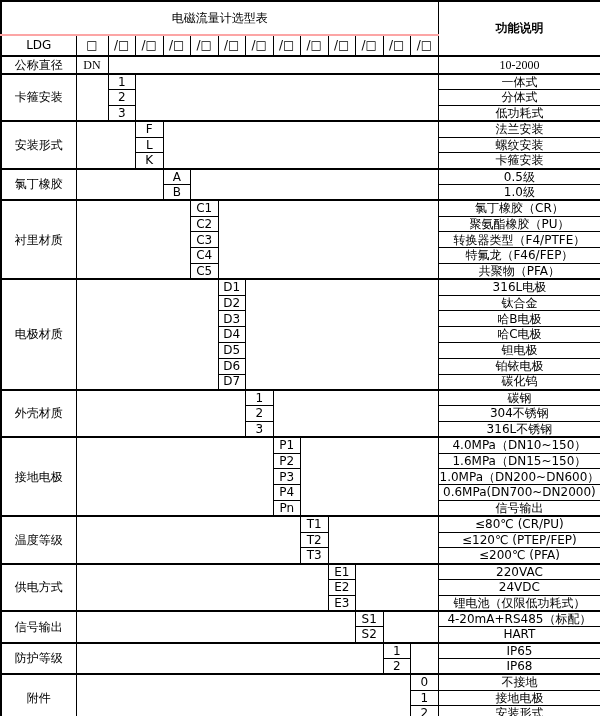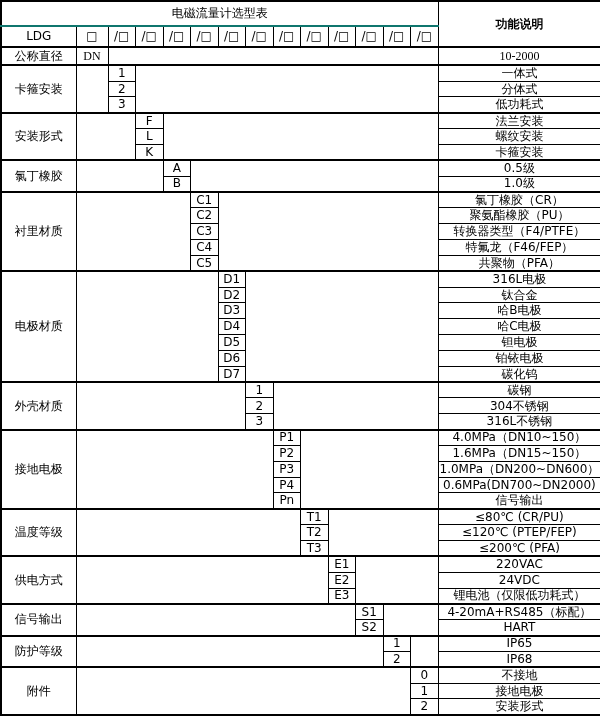--- a/index.html
+++ b/index.html
@@ -24,25 +24,25 @@
     padding: 0;
     margin: 0;
     line-height: 1.05;
     text-align: center;
     vertical-align: middle;
     overflow: hidden;
     white-space: nowrap;
     font-size: 12px;
   }
   tr.blk td { border-top: 2px solid #000; }          
-  tr.r-title { height: 25px; padding-left: 25px; }
+  tr.r-title { height: 34px; padding-left: 25px; }
   tr.r-ldg   { height: 21px; }
   tr.r-opt   { height: 15.8px; }
   tr.dn-row  { height: 18px; font-family: Liberation Serif, serif; }
-  tr.r-ldg td { border-top: 2px solid #0f766e; }        
+  tr.r-ldg td { border-top: 2px solid #fca5a5; }        
   td.title { font-size: 13px; }
   td.rhead { font-size: 13px; font-weight: bold; }
   td.cat   { font-size: 13px; }
   td.model { text-align: left; padding-left: 3px; }
   td.box   { font-size: 12px; }
   td.code  { font-size: 12px; }
   td.code-left { text-align: left; padding-left: 2px; }
   td.desc  { font-size: 12px; }
   td.left  { text-align: left; padding-left: 2px; }
   td.filler { border-top-width: inherit; }

